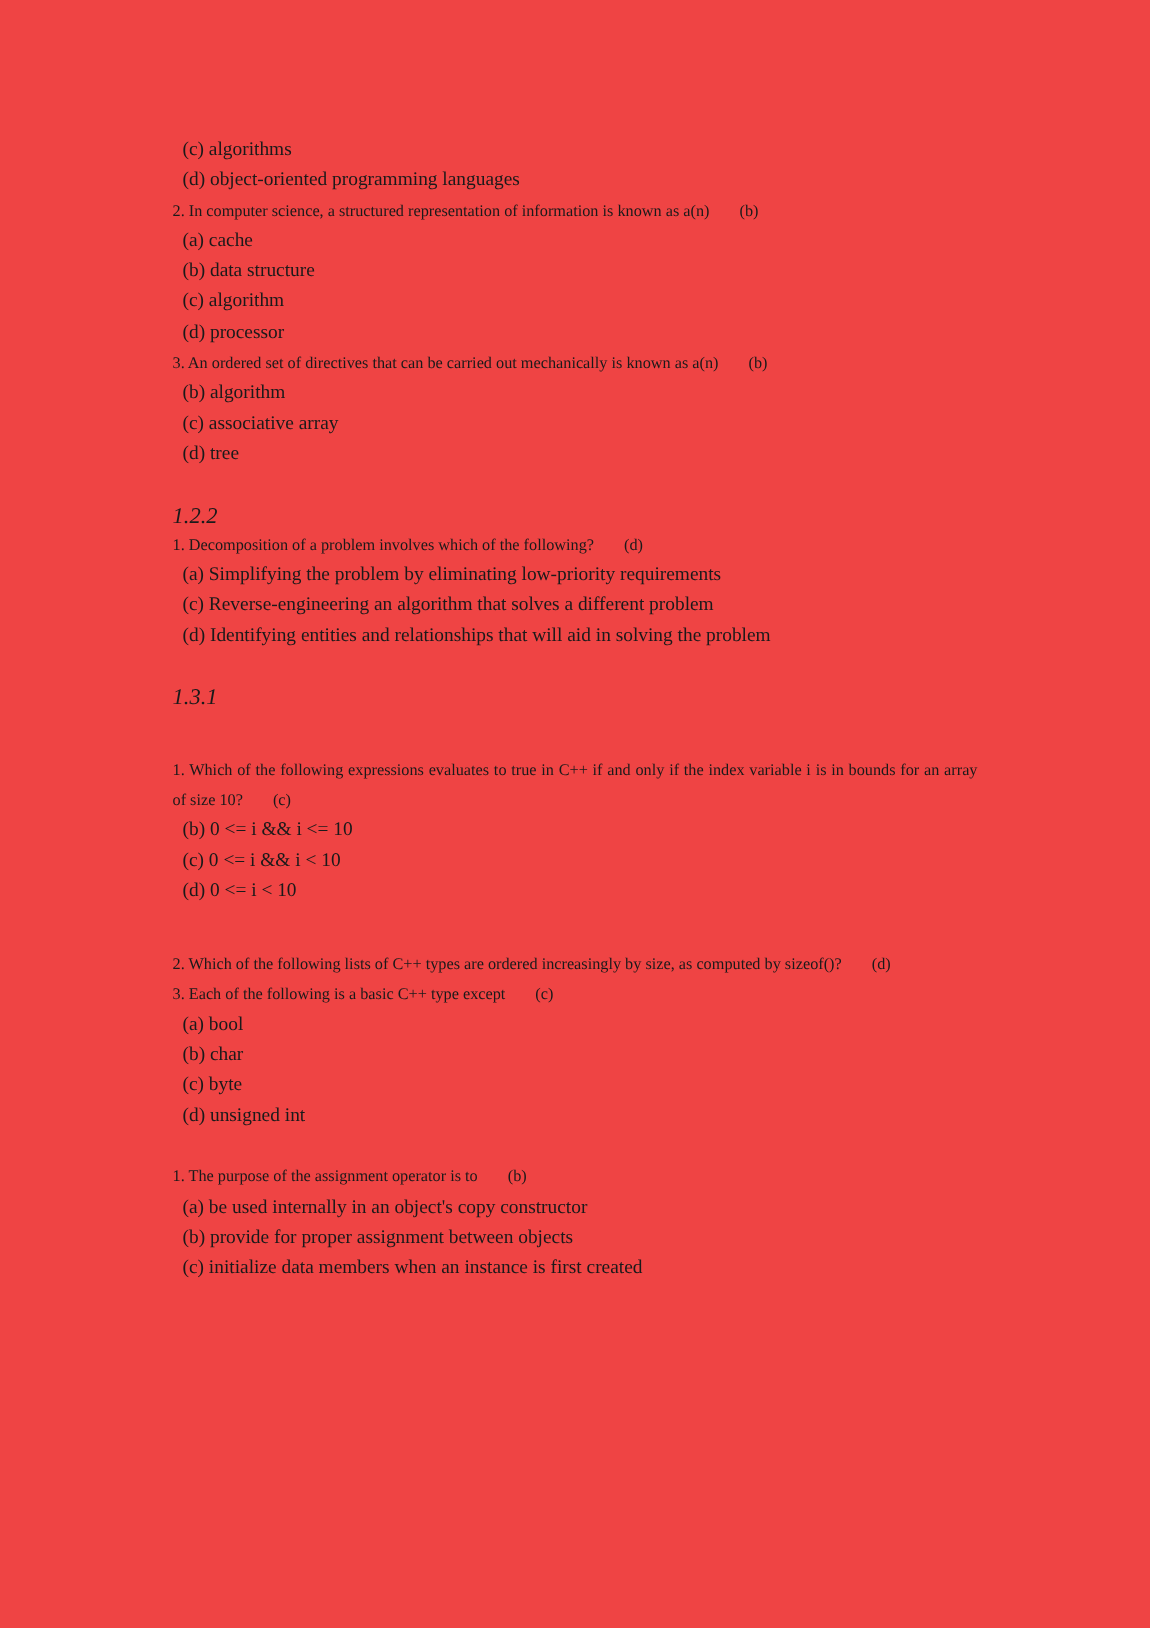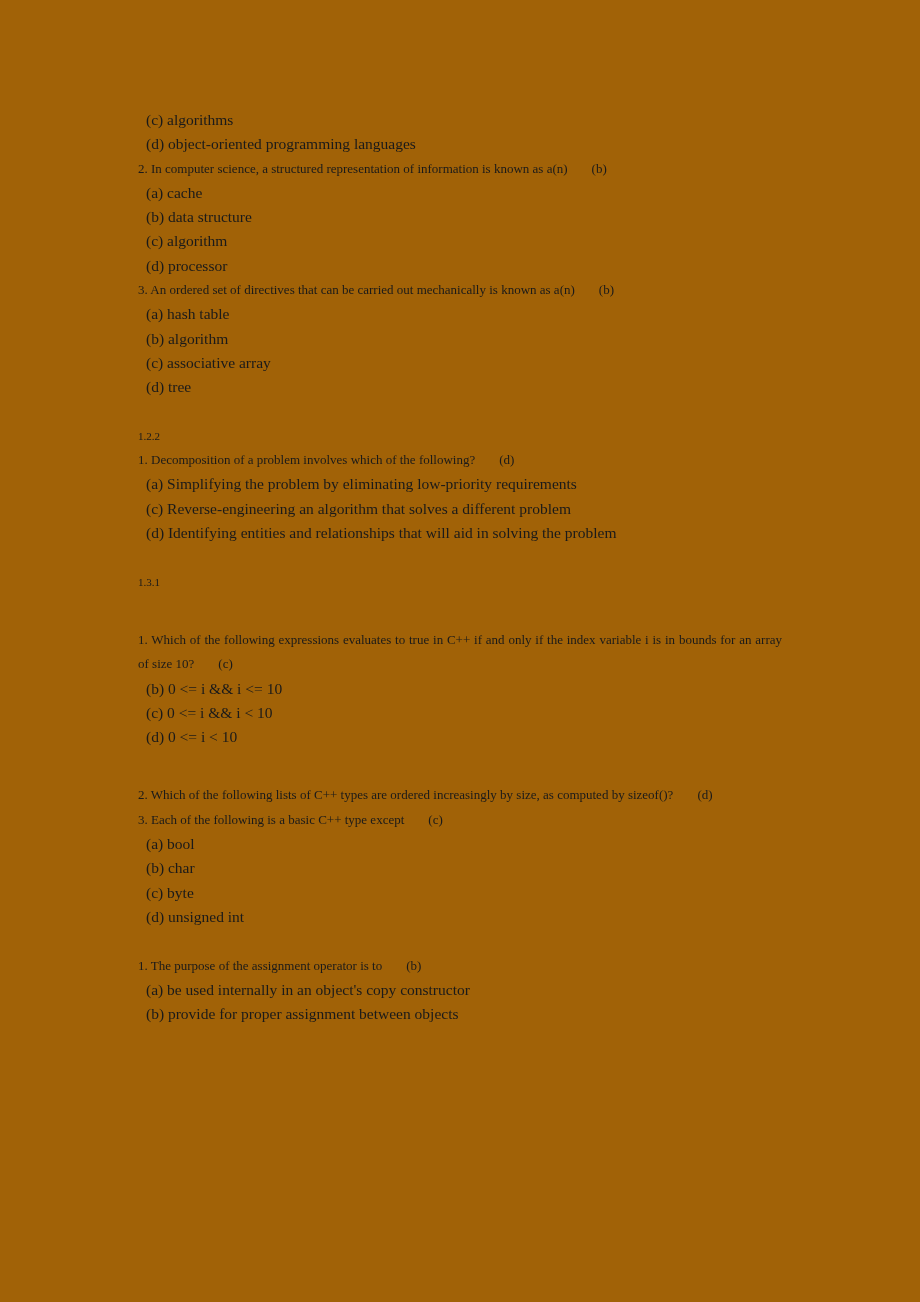--- a/index.html
+++ b/index.html
@@ -17,42 +17,43 @@
     color: #1a1a1a;
     -webkit-font-smoothing: antialiased;
   }
 
   #page {
     position: absolute;
     left: 0;
     top: 0;
     width: 920px;
     height: 1302px;
-    background: #a16207;
+    background: #ef4444;
   }
 
   
   #doc-body {
     position: absolute;
     left: 138px;
     top: 108px;
     width: 644px;
   }
 
   .section {
     margin: 0 0 24.3px 0;  
   }
   .section:last-child { margin-bottom: 0; }
 
   .section-heading {
-    font-size: 11px;
+    font-size: 18px;
     line-height: 24.3px;
     margin: 0;
     text-align: left;
     white-space: nowrap;
+    font-style: italic;
   }
 
   .question {
     margin: 0;
   }
 
   .q-stem {
     font-size: 13px;
     line-height: 24.3px;
     margin: 0;
@@ -103,21 +104,20 @@
           <ul class="options">
             <li class="option"><span class="opt-label">(a)</span> <span class="opt-text">cache</span></li>
             <li class="option"><span class="opt-label">(b)</span> <span class="opt-text">data structure</span></li>
             <li class="option"><span class="opt-label">(c)</span> <span class="opt-text">algorithm</span></li>
             <li class="option"><span class="opt-label">(d)</span> <span class="opt-text">processor</span></li>
           </ul>
         </div>
         <div class="question">
           <p class="q-stem"><span>3.</span> <span>An ordered set of directives that can be carried out mechanically is known as a(n)</span><span class="ans-key">(b)</span></p>
           <ul class="options">
-            <li class="option"><span class="opt-label">(a)</span> <span class="opt-text">hash table</span></li>
             <li class="option"><span class="opt-label">(b)</span> <span class="opt-text">algorithm</span></li>
             <li class="option"><span class="opt-label">(c)</span> <span class="opt-text">associative array</span></li>
             <li class="option"><span class="opt-label">(d)</span> <span class="opt-text">tree</span></li>
           </ul>
         </div>
       </div>
       <div class="section">
         <p class="section-heading">1.2.2</p>
         <div class="question">
           <p class="q-stem"><span>1.</span> <span>Decomposition of a problem involves which of the following?</span><span class="ans-key">(d)</span></p>
@@ -150,17 +150,18 @@
             <li class="option"><span class="opt-label">(d)</span> <span class="opt-text">unsigned int</span></li>
           </ul>
         </div>
       </div>
       <div class="section">
         <div class="question">
           <p class="q-stem"><span>1.</span> <span>The purpose of the assignment operator is to</span><span class="ans-key">(b)</span></p>
           <ul class="options">
             <li class="option"><span class="opt-label">(a)</span> <span class="opt-text">be used internally in an object's copy constructor</span></li>
             <li class="option"><span class="opt-label">(b)</span> <span class="opt-text">provide for proper assignment between objects</span></li>
+            <li class="option"><span class="opt-label">(c)</span> <span class="opt-text">initialize data members when an instance is first created</span></li>
           </ul>
         </div>
       </div>
     </div>
 </div>
 
 </body></html>

